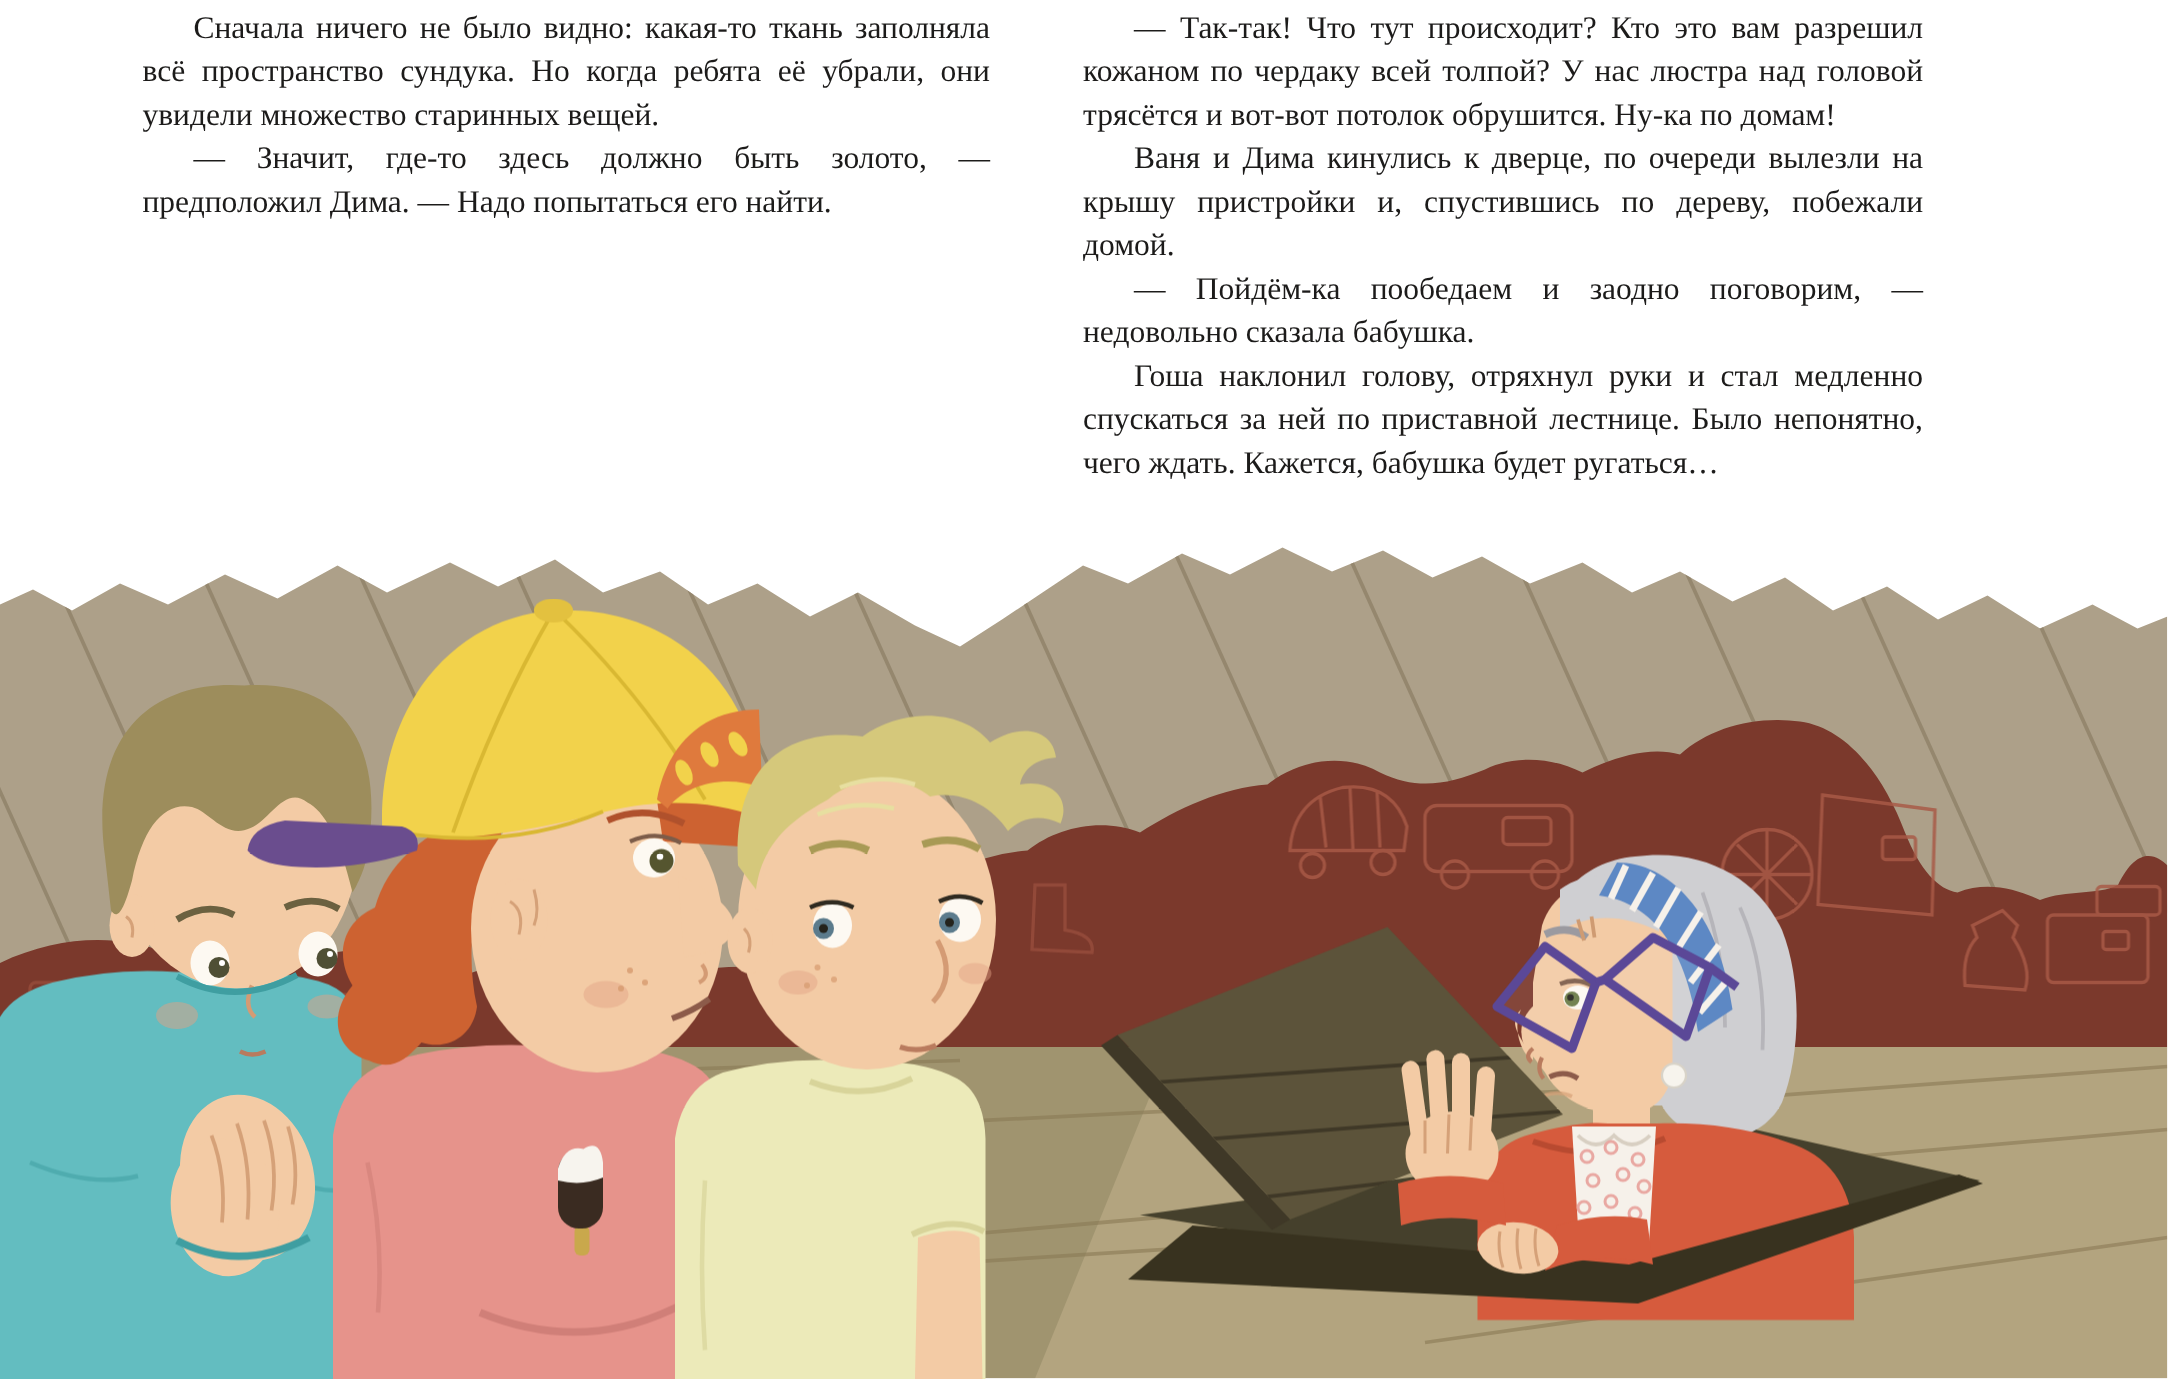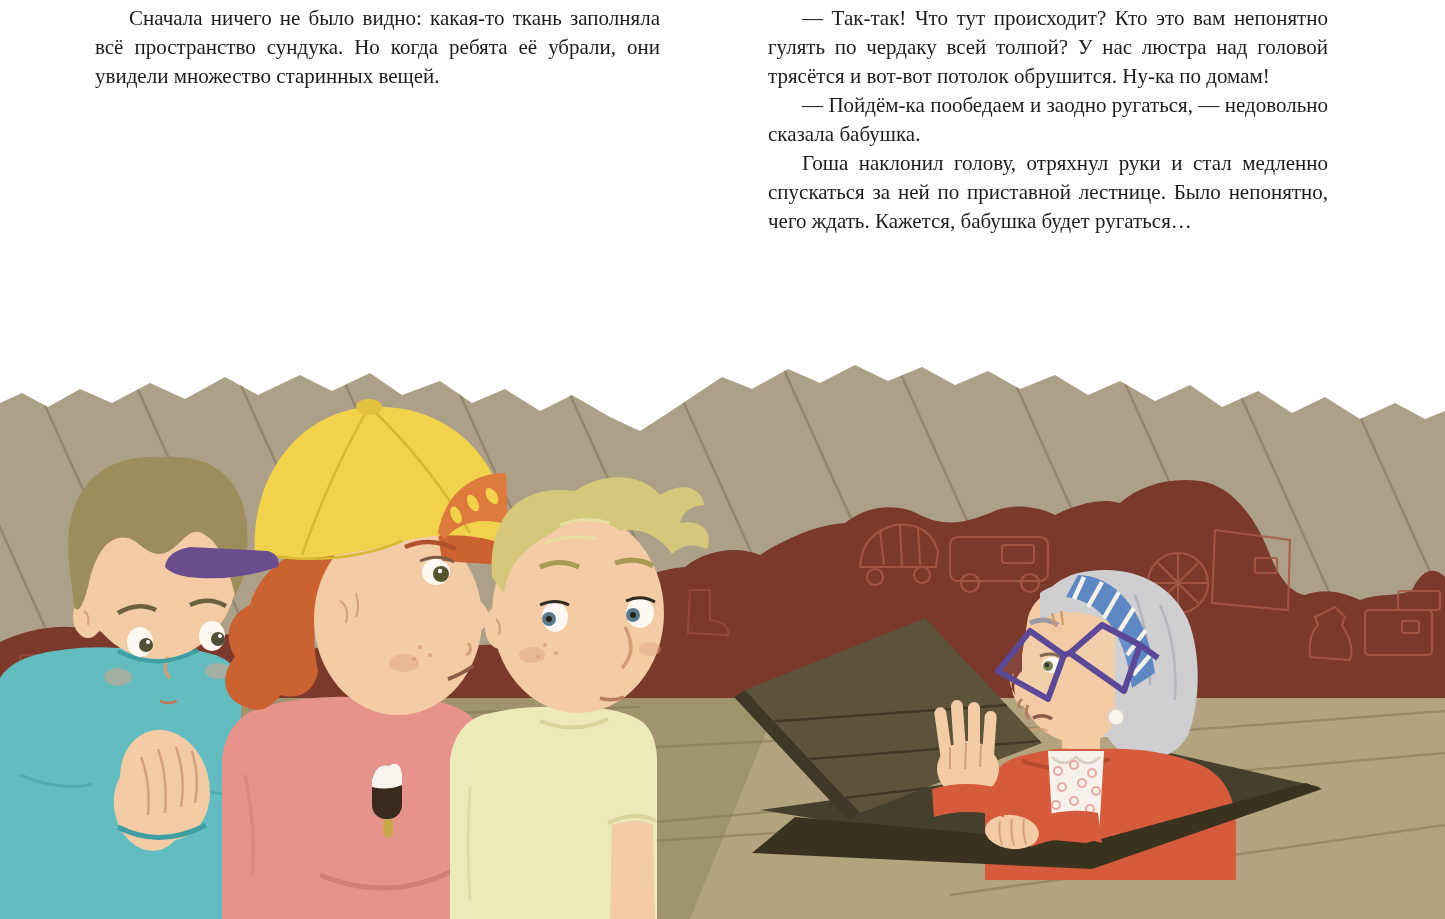--- a/index.html
+++ b/index.html
@@ -1,37 +1,39 @@
 <!DOCTYPE html>
 <html lang="ru"><head>
 <meta charset="utf-8">
 <style>
   html,body{margin:0;padding:0;background:#fff;}
   .page{position:relative;width:1445px;height:919px;background:#ffffff;overflow:hidden;
         font-family:"Liberation Serif","DejaVu Serif",serif;}
-  .text-columns{position:absolute;top:4px;left:95px;width:1280px;display:flex;gap:108px;}
+  .text-columns{position:absolute;top:4px;left:95px;width:1280px;display:flex;gap:62px;}
   .col{color:#1c1b1a;font-size:21px;line-height:29px;text-align:justify;}
   .col-left{width:565px;}
   .col-right{width:560px;}
   .col p{margin:0;text-indent:34px;}
   .illustration{position:absolute;left:0;top:355px;width:1445px;height:564px;}
   svg{display:block;}
 </style>
 </head>
 <body>
 
 <div class="page">
 
   <div class="text-columns">
     <div class="col col-left">
       <p>Сначала ничего не было видно: какая-то ткань заполняла всё пространство сундука. Но когда ребята её убрали, они увидели множество старинных вещей.</p>
+      <p>— Значит, где-то здесь должно быть золото, — предположил Дима. — Надо попытаться его найти.</p>
     </div>
     <div class="col col-right">
-      <p>— Так-так! Что тут происходит? Кто это вам непонятно гулять по чердаку всей толпой? У нас люстра над головой трясётся и вот-вот потолок обрушится. Ну-ка по домам!</p>
-      <p>— Пойдём-ка пообедаем и заодно ругаться, — недовольно сказала бабушка.</p>
+      <p>— Так-так! Что тут происходит? Кто это вам разрешил кожаном по чердаку всей толпой? У нас люстра над головой трясётся и вот-вот потолок обрушится. Ну-ка по домам!</p>
+      <p>Ваня и Дима кинулись к дверце, по очереди вылезли на крышу пристройки и, спустившись по дереву, побежали домой.</p>
+      <p>— Пойдём-ка пообедаем и заодно поговорим, — недовольно сказала бабушка.</p>
       <p>Гоша наклонил голову, отряхнул руки и стал медленно спускаться за ней по приставной лестнице. Было непонятно, чего ждать. Кажется, бабушка будет ругаться…</p>
     </div>
   </div>
 
   <div class="illustration">
   <svg width="1445" height="564" viewBox="0 0 564" role="img" aria-label="Три встревоженных мальчика стоят на чердаке, а из открытого люка в полу появилась строгая бабушка в фиолетовых очках">
     <defs>
       <clipPath id="wallClip">
         <path d="M0,48 L22,38 48,52 80,34 112,48 150,28 185,44 225,22 258,40 300,20 332,36 370,18 402,40 440,26 472,48 505,34 540,56 572,40 610,62 640,76 668,58 695,40 722,22 752,34 788,14 820,28 855,10 888,26 922,12 955,30 988,16 1020,34 1055,20 1088,40 1120,26 1155,46 1190,30 1222,52 1258,36 1292,58 1325,42 1360,64 1395,48 1425,64 1445,56 L1445,564 L0,564 Z"></path>
       </clipPath>

